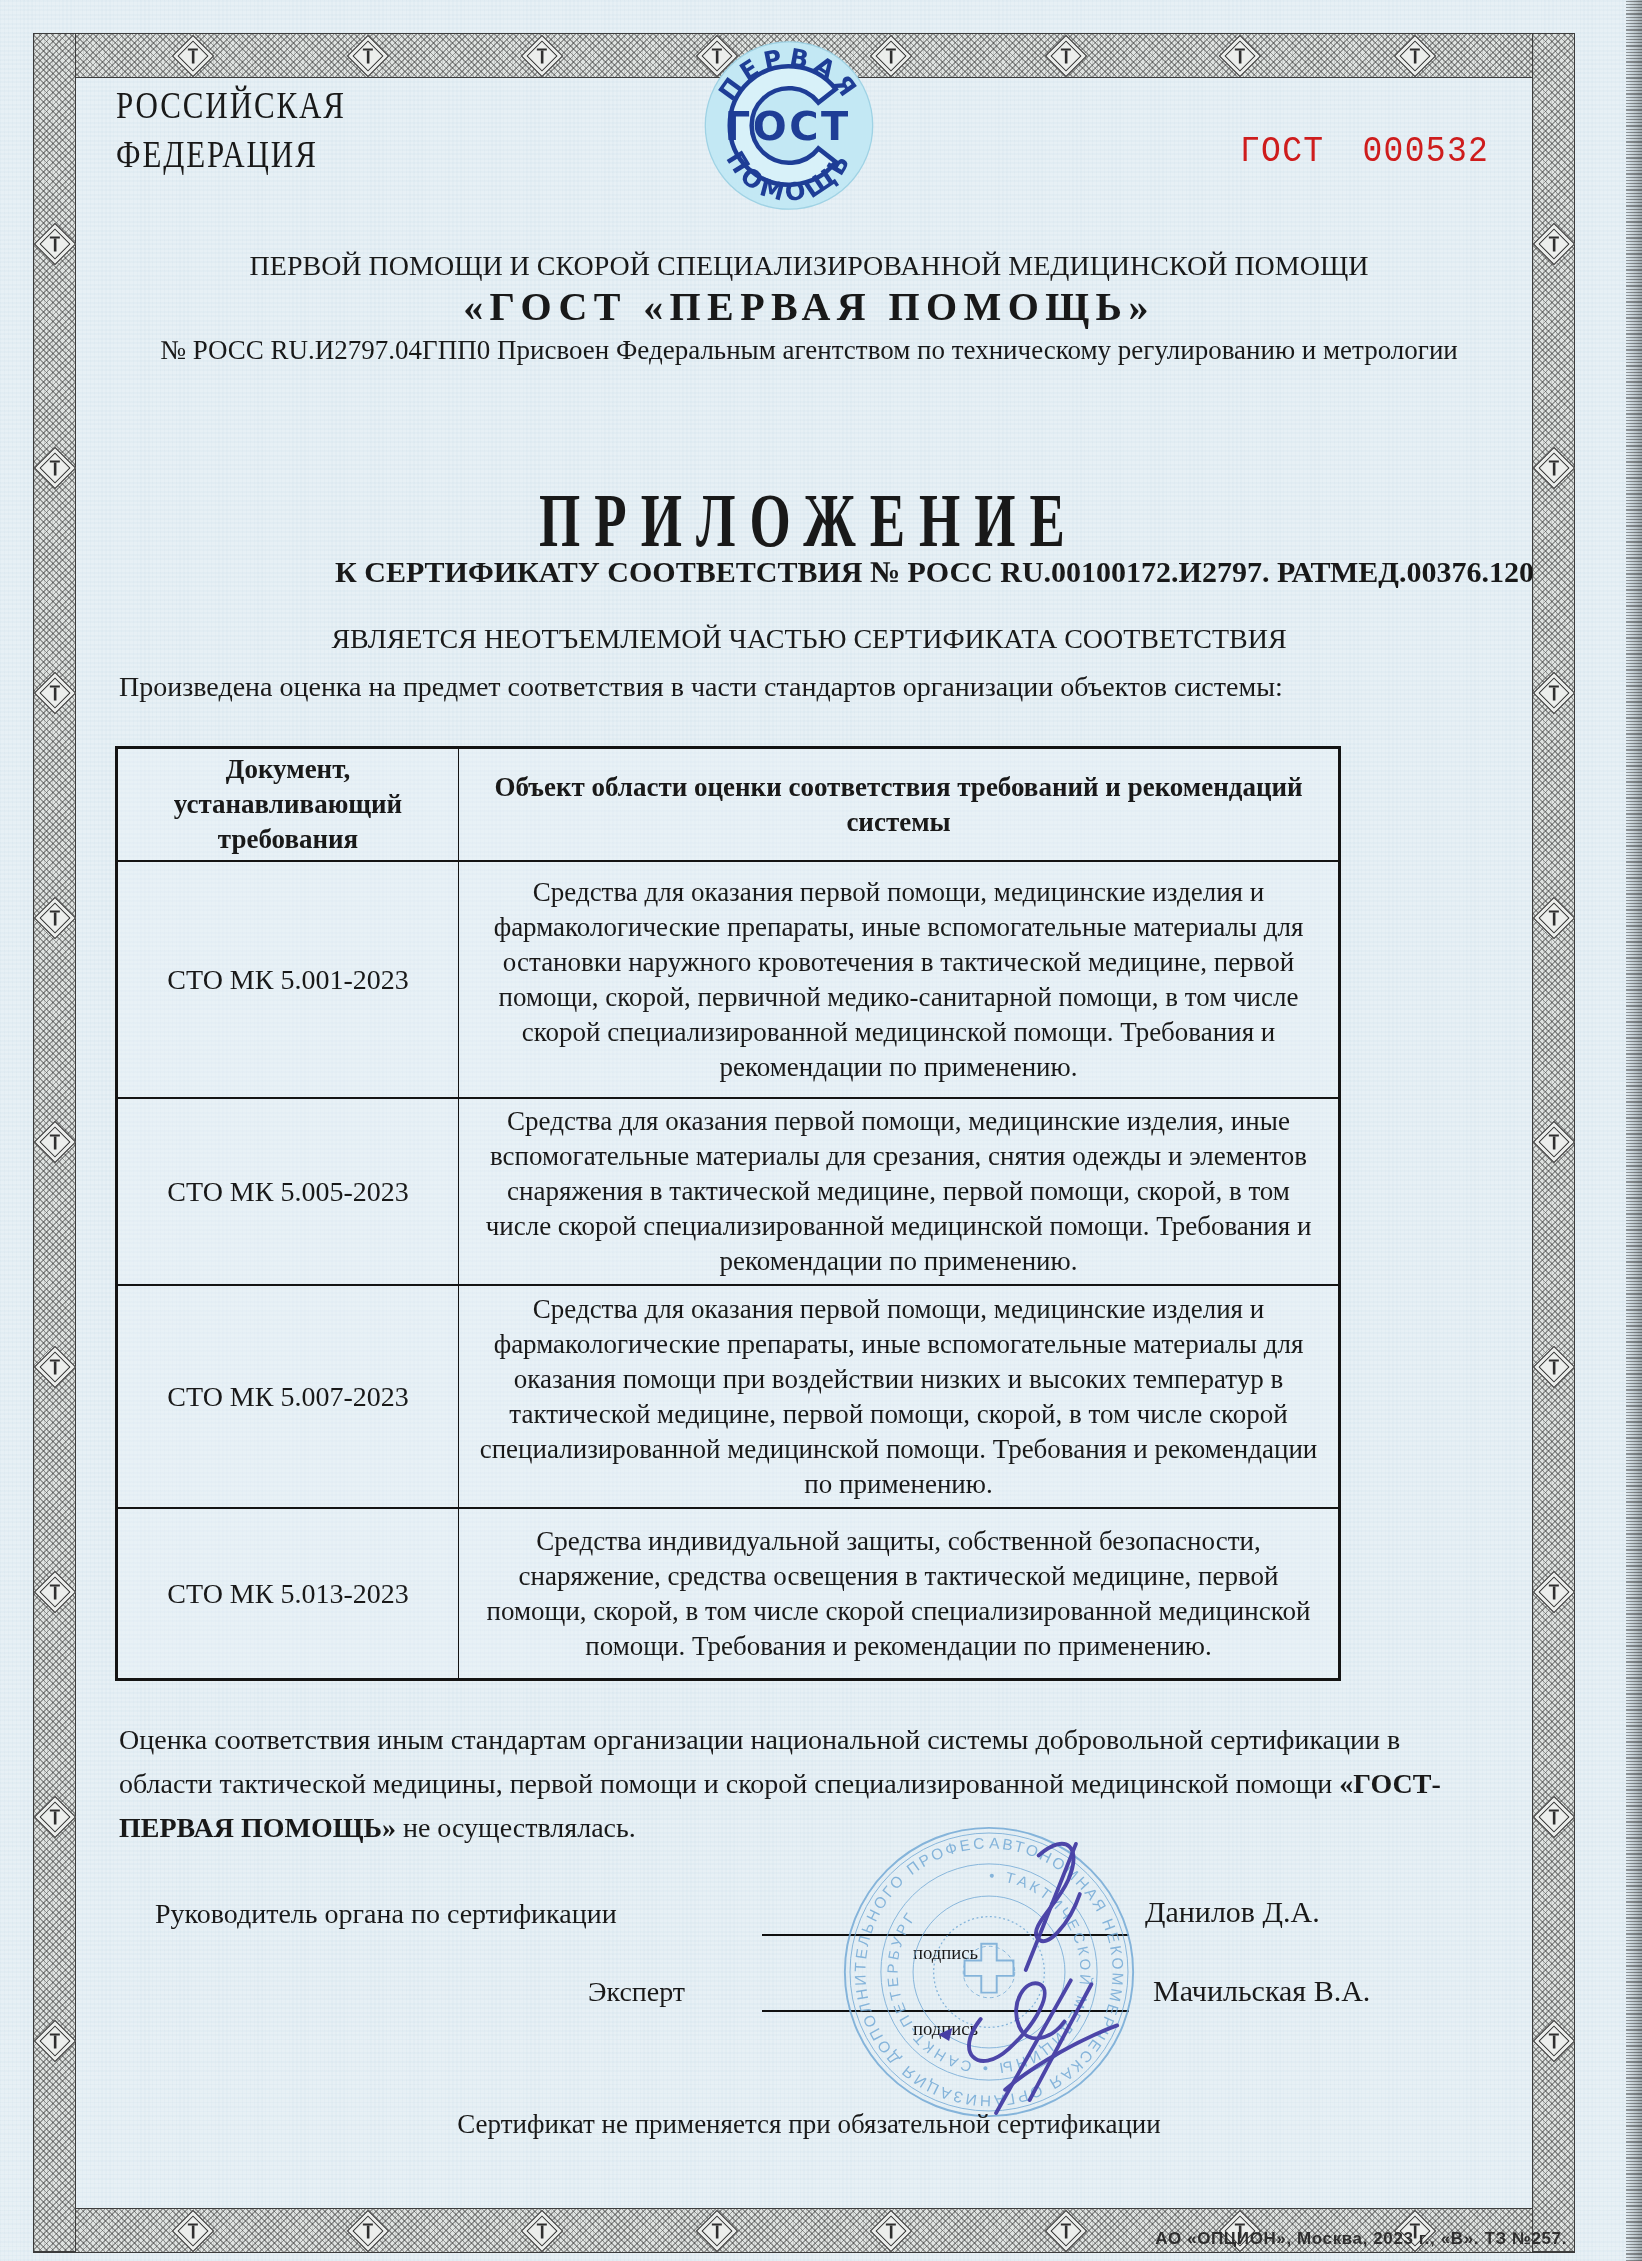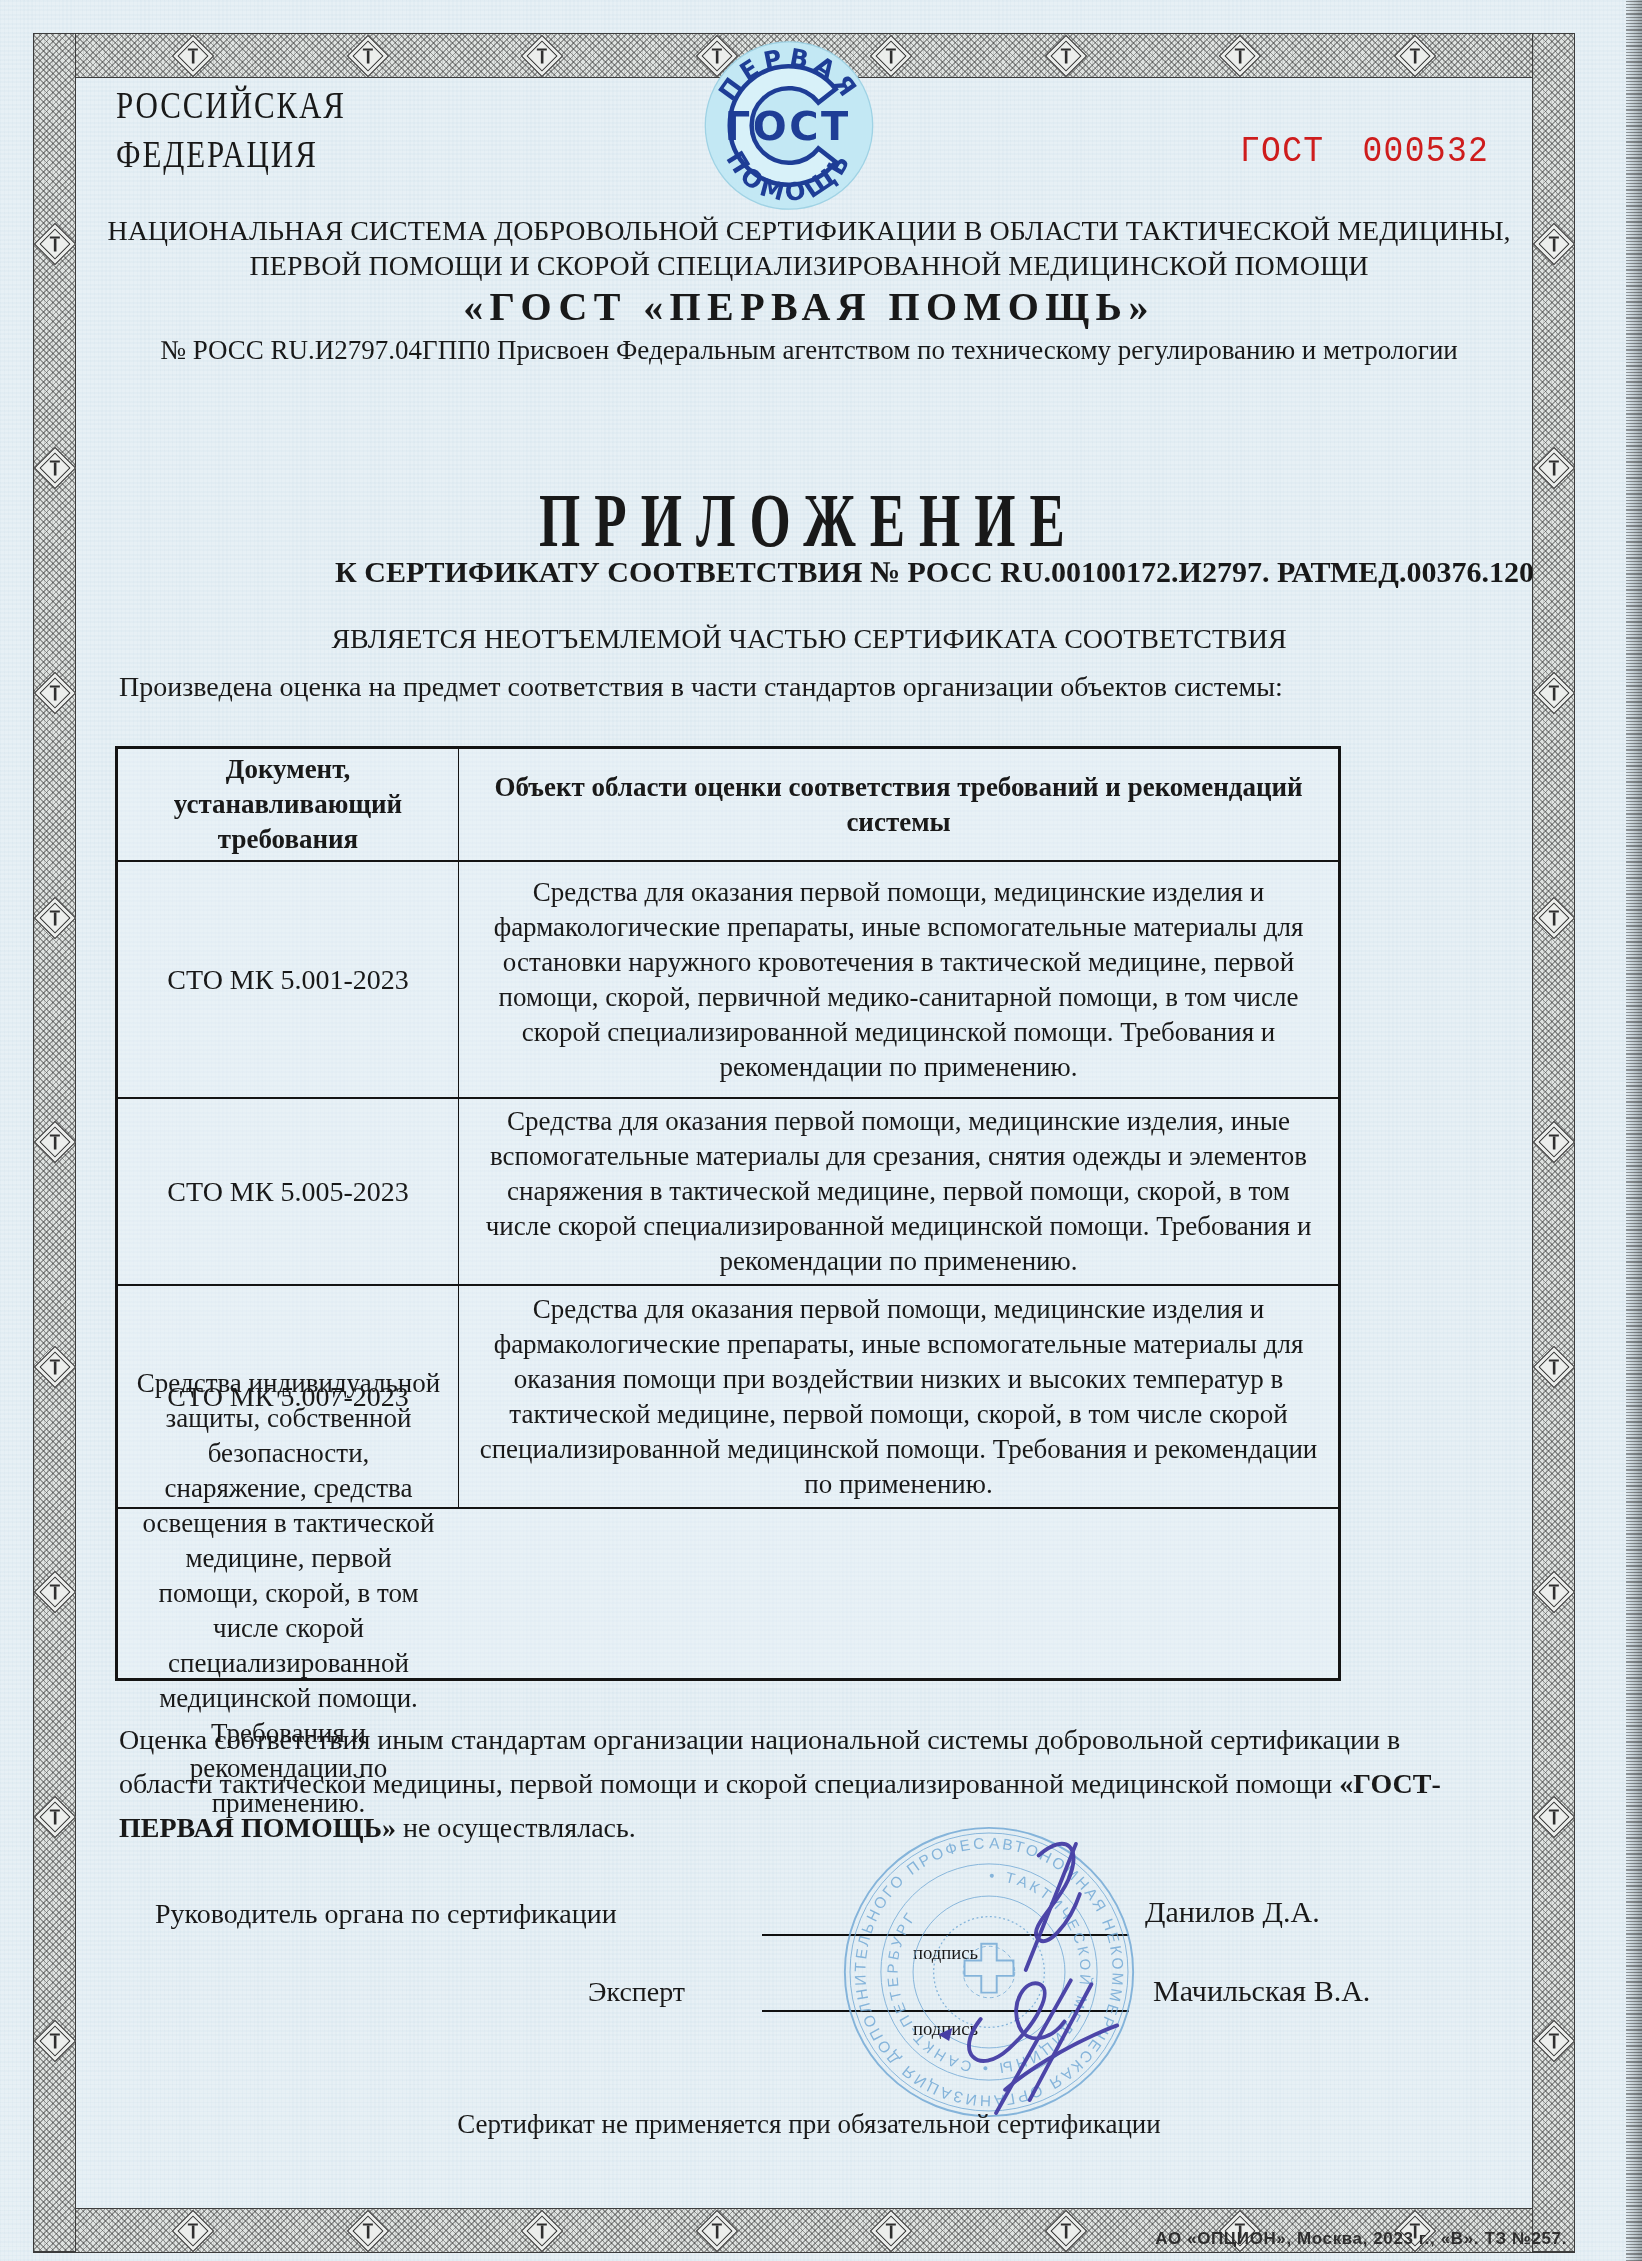--- a/index.html
+++ b/index.html
@@ -150,21 +150,20 @@
       <textPath href="#arcTop" startOffset="50%" text-anchor="middle">ПЕРВАЯ</textPath>
     </text>
     <text font-family="DejaVu Sans, sans-serif" font-size="38" font-weight="bold" fill="#1e3d96" letter-spacing="6">
       <textPath href="#arcBot" startOffset="50%" text-anchor="middle">ПОМОЩЬ</textPath>
     </text>
     <text x="130" y="156" text-anchor="middle" font-family="DejaVu Sans, sans-serif" font-size="62" font-weight="800" fill="#1e3d96" letter-spacing="4">ГОСТ</text>
   </svg>
 
   <div class="abs gostnum">ГОСТ 000532</div>
 
-  <div class="abs centerwrap mh1">НАЦИОНАЛЬНАЯ СИСТЕМА ДОБРОВОЛЬНОЙ СЕРТИФИКАЦИИ В ОБЛАСТИ ТАКТИЧЕСКОЙ МЕДИЦИНЫ,</div>
   <div class="abs centerwrap mh-sys">«ГОСТ «ПЕРВАЯ ПОМОЩЬ»</div>
   <div class="abs centerwrap mh2">ПЕРВОЙ ПОМОЩИ И СКОРОЙ СПЕЦИАЛИЗИРОВАННОЙ МЕДИЦИНСКОЙ ПОМОЩИ</div>
   <div class="abs centerwrap mh-reg">№ РОСС RU.И2797.04ГПП0 Присвоен Федеральным агентством по техническому регулированию и метрологии</div>
 
   <div class="abs centerwrap doc-title">ПРИЛОЖЕНИЕ</div>
   <div class="abs centerwrap doc-sub1">К СЕРТИФИКАТУ СООТВЕТСТВИЯ № РОСС RU.00100172.И2797. РАТМЕД.00376.120</div>
   <div class="abs centerwrap doc-sub2">ЯВЛЯЕТСЯ НЕОТЪЕМЛЕМОЙ ЧАСТЬЮ СЕРТИФИКАТА СООТВЕТСТВИЯ</div>
 
   <div class="abs intro">Произведена оценка на предмет соответствия в части стандартов организации объектов системы:</div>
 
@@ -174,20 +173,21 @@
 
     <div class="cell c1 doc">СТО МК 5.001-2023</div>
     <div class="cell">Средства для оказания первой помощи, медицинские изделия и фармакологические препараты, иные вспомогательные материалы для остановки наружного кровотечения в тактической медицине, первой помощи, скорой, первичной медико-санитарной помощи, в том числе скорой специализированной медицинской помощи. Требования и рекомендации по применению.</div>
 
     <div class="cell c1 doc">СТО МК 5.005-2023</div>
     <div class="cell">Средства для оказания первой помощи, медицинские изделия, иные вспомогательные материалы для срезания, снятия одежды и элементов снаряжения в тактической медицине, первой помощи, скорой, в том числе скорой специализированной медицинской помощи. Требования и рекомендации по применению.</div>
 
     <div class="cell c1 doc">СТО МК 5.007-2023</div>
     <div class="cell">Средства для оказания первой помощи, медицинские изделия и фармакологические препараты, иные вспомогательные материалы для оказания помощи при воздействии низких и высоких температур в тактической медицине, первой помощи, скорой, в том числе скорой специализированной медицинской помощи. Требования и рекомендации по применению.</div>
 
+    <div class="cell c1 doc last">СТО МК 5.013-2023</div>
     <div class="cell last">Средства индивидуальной защиты, собственной безопасности, снаряжение, средства освещения в тактической медицине, первой помощи, скорой, в том числе скорой специализированной медицинской помощи. Требования и рекомендации по применению.</div>
   </div>
 
   <div class="abs note"><span>Оценка соответствия иным стандартам организации национальной системы добровольной сертификации в области тактической медицины, первой помощи и скорой специализированной медицинской помощи </span><b>«ГОСТ-ПЕРВАЯ ПОМОЩЬ»</b><span> не осуществлялась.</span></div>
 
   <div class="abs sig-role1">Руководитель органа по сертификации</div>
   <div class="abs sig-name1">Данилов Д.А.</div>
   <div class="abs sig-line sig-line1"></div>
   <div class="abs sig-cap sig-cap1">подпись</div>
 

